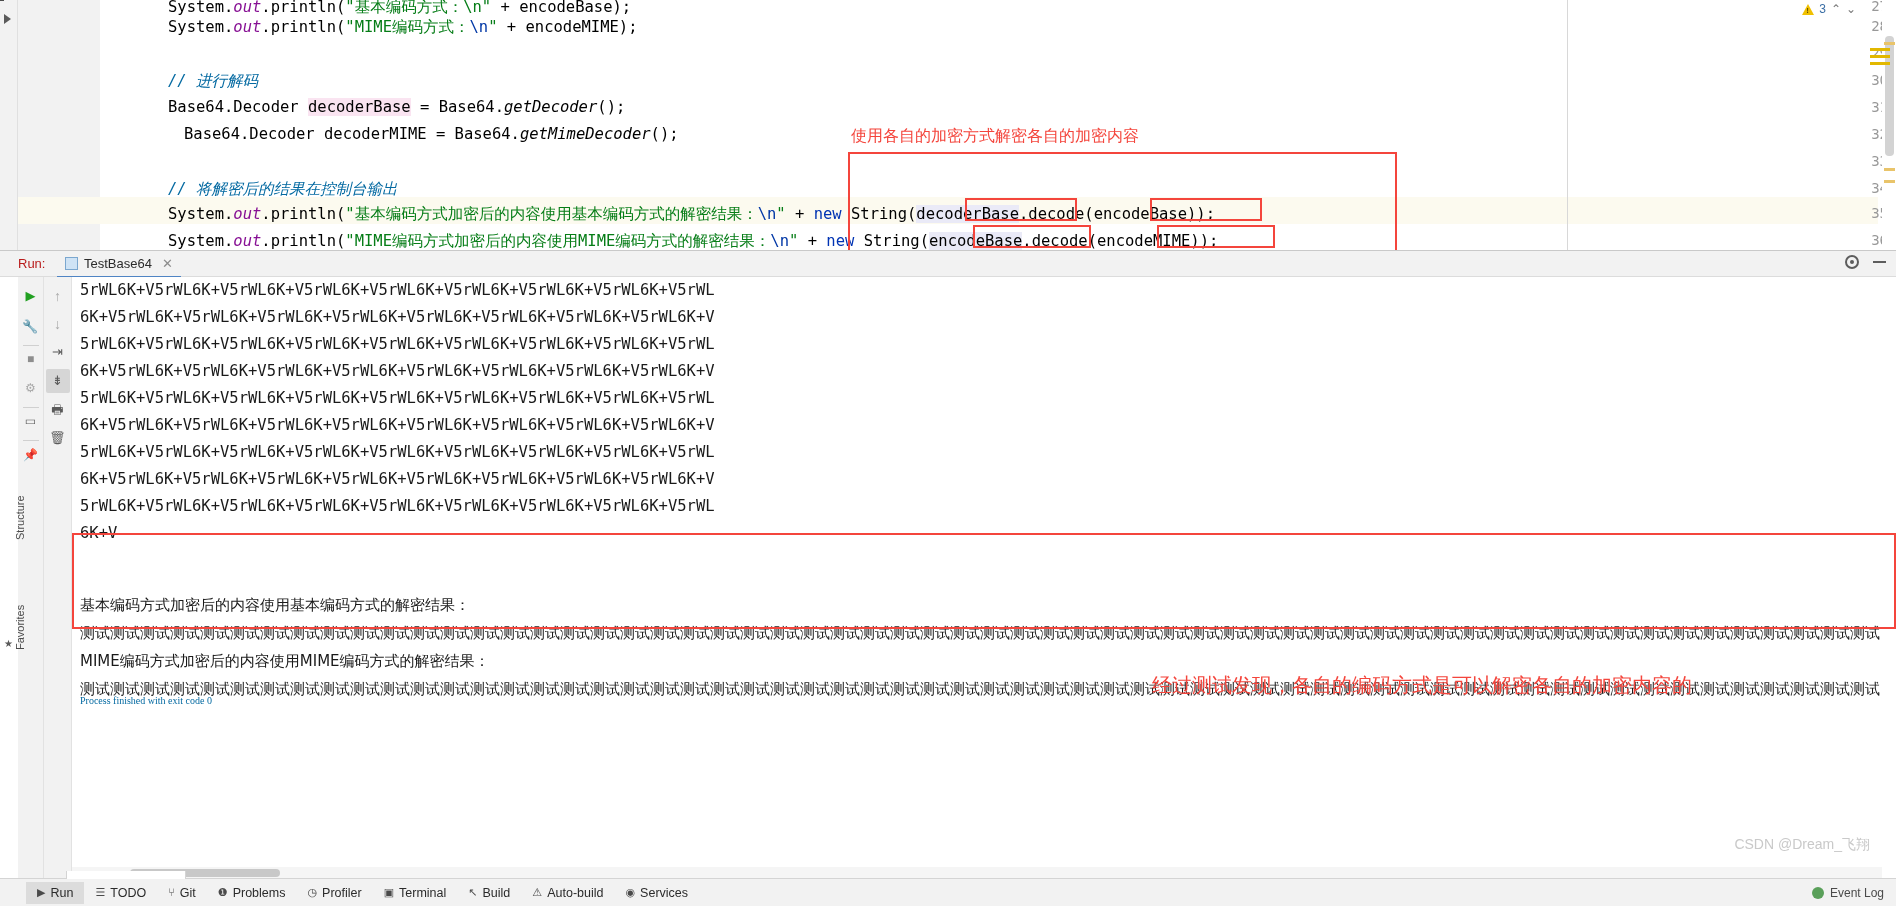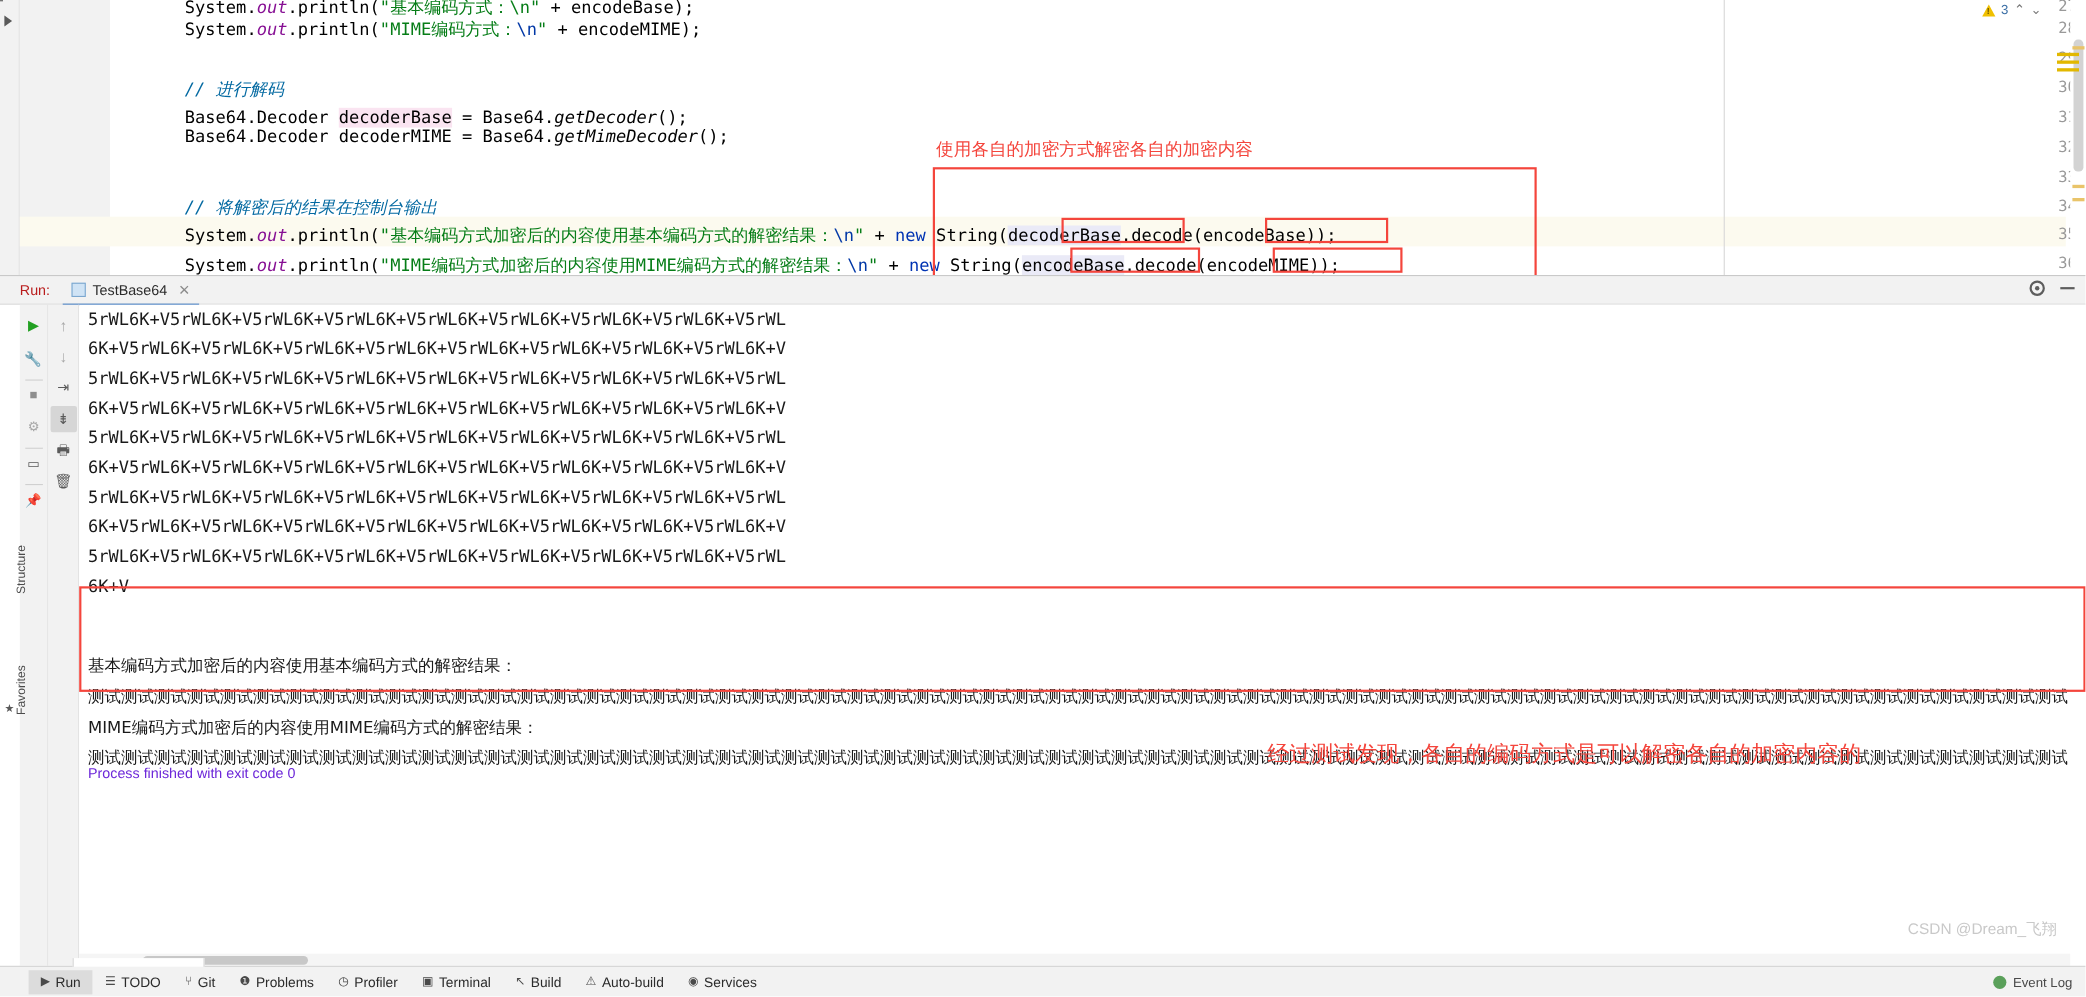--- a/index.html
+++ b/index.html
@@ -178,21 +178,21 @@
   .b64 {
     position: absolute; left: 8px; white-space: pre;
     font-family: "DejaVu Sans Mono", monospace; font-size: 15.5px; color: #1a1a1a;
   }
   .cn-out {
     position: absolute; left: 8px; white-space: nowrap; overflow: hidden;
     font-family: "DejaVu Sans", sans-serif; font-size: 15px; color: #1a1a1a; margin-top: 36px;
   }
   .proc {
     position: absolute; left: 8px; white-space: pre;
-    font-family: Liberation Sans, sans-serif; font-size: 13px; color: #6d28d9;
+    font-family: Liberation Serif, serif; font-size: 10px; color: #0369a1;
   }
   .console-scroll-v {
     position: absolute; right: 0; top: 27px; width: 14px; height: 601px; background: #ffffff;
   }
   .console-hscroll {
     position: absolute; left: 72px; bottom: 0; width: 1810px; height: 11px; background: #f5f5f5;
   }
   .hthumb {
     position: absolute; left: 58px; top: 2px; width: 150px; height: 8px;
     background: #c8c8c8; border-radius: 4px;
@@ -269,21 +269,21 @@
         <div class="ln" style="top: 232px;">36</div>
       </div>
 
     <div class="code-area">
       <div id="codelines">
           <div class="cline" style="top: -3px;"><span>System.</span><span class="fld">out</span><span>.println(</span><span class="str">"基本编码方式：\n"</span><span> + encodeBase);</span></div>
           <div class="cline" style="top: 17px;"><span>System.</span><span class="fld">out</span><span>.println(</span><span class="str">"MIME编码方式：</span><span class="esc">\n</span><span class="str">"</span><span> + encodeMIME);</span></div>
           <div class="cline" style="top: 44px;"></div>
           <div class="cline" style="top: 71px;"><span class="cmt">// 进行解码</span></div>
           <div class="cline" style="top: 98px;"><span>Base64.Decoder </span><span class="pinkhl">decoderBase</span><span> = Base64.</span><span class="mth">getDecoder</span><span>();</span></div>
-          <div class="cline" style="top: 115px;"><span>Base64.Decoder decoderMIME = Base64.</span><span class="mth">getMimeDecoder</span><span>();</span></div>
+          <div class="cline" style="top: 125px; margin-left: 16px;"><span>Base64.Decoder decoderMIME = Base64.</span><span class="mth">getMimeDecoder</span><span>();</span></div>
           <div class="cline" style="top: 152px;"></div>
           <div class="cline" style="top: 179px;"><span class="cmt">// 将解密后的结果在控制台输出</span></div>
           <div class="cline" style="top: 204px;"><span>System.</span><span class="fld">out</span><span>.println(</span><span class="str">"基本编码方式加密后的内容使用基本编码方式的解密结果：</span><span class="esc">\n</span><span class="str">"</span><span> + </span><span class="kw">new</span><span> String(</span><span class="sel">decoderBase</span><span>.decode(encodeBase));</span></div>
           <div class="cline" style="top: 231px;"><span>System.</span><span class="fld">out</span><span>.println(</span><span class="str">"MIME编码方式加密后的内容使用MIME编码方式的解密结果：</span><span class="esc">\n</span><span class="str">"</span><span> + </span><span class="kw">new</span><span> String(</span><span class="sel">encodeBase</span><span>.decode(encodeMIME));</span></div>
         </div>
     </div>
 
     <div class="vsep-line" style="left:1567px;"></div>
 
     <div class="ed-scrollcol">

